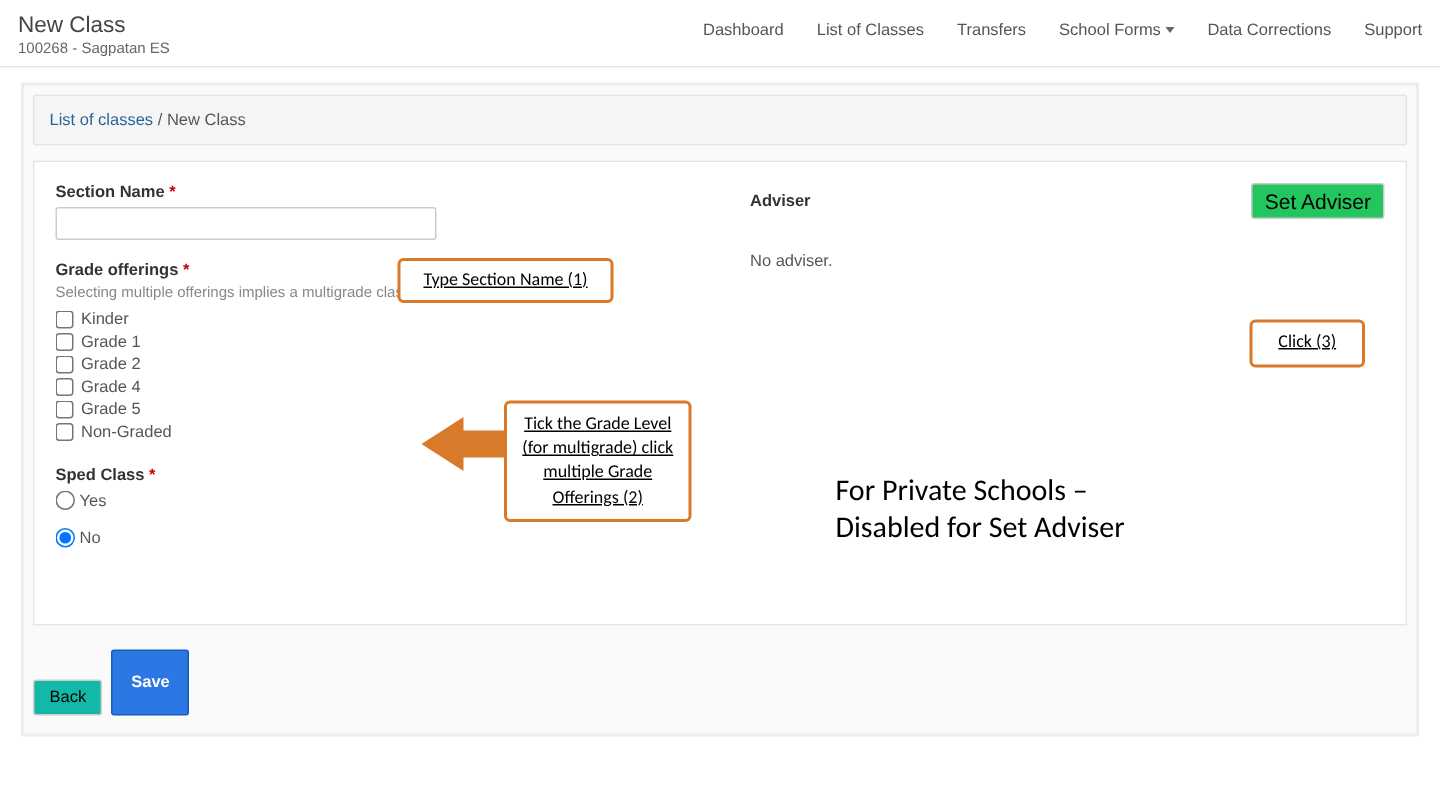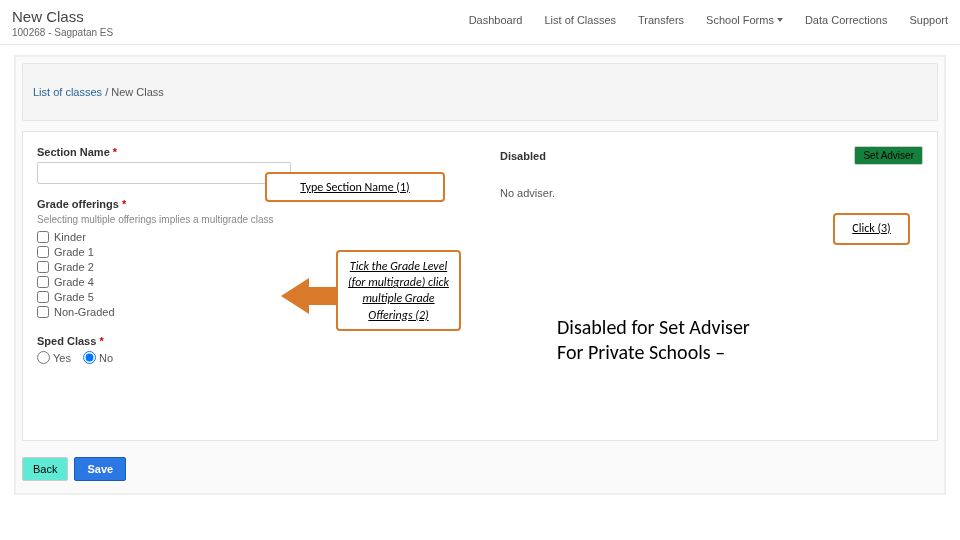--- a/index.html
+++ b/index.html
@@ -5,39 +5,39 @@
   * { box-sizing: border-box; margin: 0; padding: 0; }
   body { font-family: Arial, sans-serif; font-size: 12px; color: #333; width: 960px; height: 540px; background: #fff; position: relative; overflow: hidden; }
   .topbar { display: flex; align-items: flex-start; padding: 8px 12px 6px; border-bottom: 1px solid #e5e5e5; }
   .topbar-left { flex: 0 0 250px; }
   .topbar-title { font-size: 15px; color: #444; font-weight: 400; margin-bottom: 2px; }
   .topbar-sub { font-size: 10px; color: #666; }
   .topbar-nav { display: flex; gap: 22px; margin-left: auto; margin-top: 6px; }
   .nav-item { font-size: 11px; color: #555; cursor: pointer; white-space: nowrap; display: flex; align-items: center; gap: 3px; }
   .main-wrap { padding: 10px 14px; }
   .panel { border: 2px solid #eee; background: #fafafa; padding: 6px; }
-  .breadcrumb { background: #f5f5f5; border: 1px solid #e5e5e5; padding: 22px 10px; font-size: 11px; color: #555; margin-bottom: 10px; border-radius: 2px; }
+  .breadcrumb { background: #f5f5f5; border: 1px solid #e5e5e5; padding: 10px 10px; font-size: 11px; color: #555; margin-bottom: 10px; border-radius: 2px; }
   .breadcrumb a { color: #2a6496; text-decoration: none; }
   .form-area { background: #fff; border: 1px solid #e5e5e5; padding: 14px 14px 10px; position: relative; min-height: 310px; }
   .cols { display: flex; gap: 40px; }
   .col { flex: 1; }
   .label { font-weight: bold; font-size: 11px; color: #333; margin-bottom: 4px; display: block; }
   .req { color: #c00; }
   .text-input { width: 60%; height: 22px; border: 1px solid #ccc; border-radius: 2px; padding: 2px 4px; font-size: 11px; }
   .hint { font-size: 10px; color: #888; margin: 3px 0 6px; }
   .check-list { list-style: none; }
   .check-list li { font-size: 11px; color: #555; margin: 3px 0; display: flex; align-items: center; gap: 5px; }
   .check-list input { width: 12px; height: 12px; }
-  .radio-row { display: flex; gap: 12px; font-size: 11px; color: #555; }
+  .radio-row { display: flex; gap: 12px; font-size: 11px; color: #555; flex-direction: column; }
   .radio-row label { display: flex; align-items: center; gap: 3px; }
   .adviser-row { display: flex; align-items: center; justify-content: space-between; }
-  .btn-small { border: 1px solid #ccc; background: #15803d; font-size: 10px; padding: 3px 8px; border-radius: 2px; cursor: pointer; }
+  .btn-small { border: 1px solid #ccc; background: #22c55e; font-size: 14px; padding: 3px 8px; border-radius: 2px; cursor: pointer; }
   .no-adviser { font-size: 11px; color: #555; margin-top: 22px; }
   .footer-btns { margin-top: 10px; display: flex; gap: 6px; padding: 6px 0; }
-  .btn-back { background: #5eead4; border: 1px solid #ccc; padding: 5px 10px; font-size: 11px; border-radius: 2px; cursor: pointer; }
+  .btn-back { background: #14b8a6; border: 1px solid #ccc; padding: 5px 10px; font-size: 11px; border-radius: 2px; cursor: pointer; margin-top: 20px; }
   .btn-save { background: #2b78e4; color: #fff; border: 1px solid #1b5bb8; padding: 4px 12px; font-size: 11px; border-radius: 2px; cursor: pointer; font-weight: bold; }
 
   
   .callout { position: absolute; background: #fff; border: 2px solid #d87a2a; border-radius: 4px; padding: 6px 10px; font-size: 12px; color: #000; text-align: center; font-family: Calibri, Arial, sans-serif; text-decoration: underline; z-index: 5; }
   .annotation { position: absolute; font-family: Calibri, Arial, sans-serif; font-size: 20px; color: #000; line-height: 1.25; z-index: 2; }
   .arrow-left { position: absolute; z-index: 4; }
   .arrow-left .shaft { position: absolute; background: #d87a2a; height: 18px; }
   .arrow-left .head { position: absolute; width: 0; height: 0; border-top: 18px solid transparent; border-bottom: 18px solid transparent; border-right: 28px solid #d87a2a; }
   .caret-down-icon { display: inline-block; width: 0; height: 0; border-left: 3px solid transparent; border-right: 3px solid transparent; border-top: 4px solid #666; vertical-align: middle; }
 </style>
@@ -124,41 +124,41 @@
               </label>
             <label>
                 <input type="radio" name="sped" checked="" style="">
                 <span>No</span>
               </label>
           </div>
         </div>
 
         <div class="col">
           <div class="adviser-row">
-            <label class="label" style="margin:0">Disabled</label>
+            <label class="label" style="margin:0">Adviser</label>
             <button class="btn-small">Set Adviser</button>
           </div>
           <div class="no-adviser">No adviser.</div>
         </div>
       </div>
     </div>
 
     <div class="footer-btns">
       <button class="btn-back">Back</button>
       <button class="btn-save">Save</button>
     </div>
   </div>
 </div>
 
-<div class="callout" style="left:265px; top:172px; width:180px;">Type Section Name (1)</div>
+<div class="callout" style="left:265px; top:172px; width:144px;">Type Section Name (1)</div>
 
 <div class="callout" style="left:833px; top:213px; width:77px; line-height:1.3;">Click (3)</div>
 
 <div class="arrow-left" style="left:281px; top:278px; width:60px; height:36px;">
   <div class="head" style="left:0; top:0;"></div>
   <div class="shaft" style="left:26px; top:9px; width:38px;"></div>
 </div>
-<div class="callout" style="left:336px; top:250px; width:125px; line-height:1.35;font-style:italic;">Tick the Grade Level (for multigrade) click multiple Grade Offerings (2)</div>
+<div class="callout" style="left:336px; top:267px; width:125px; line-height:1.35;">Tick the Grade Level (for multigrade) click multiple Grade Offerings (2)</div>
 
 <div class="annotation" style="left:557px; top:315px;">
+  <div>For Private Schools –</div>
   <div>Disabled for Set Adviser</div>
-  <div>For Private Schools –</div>
 </div>
 
 </body></html>

